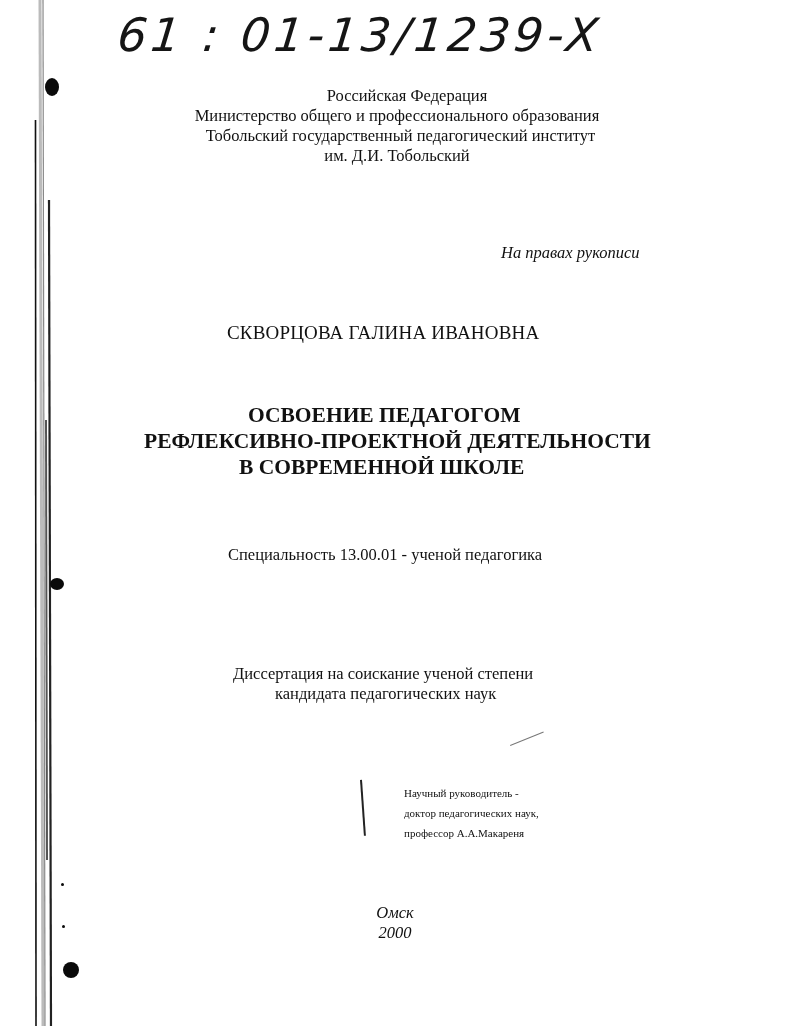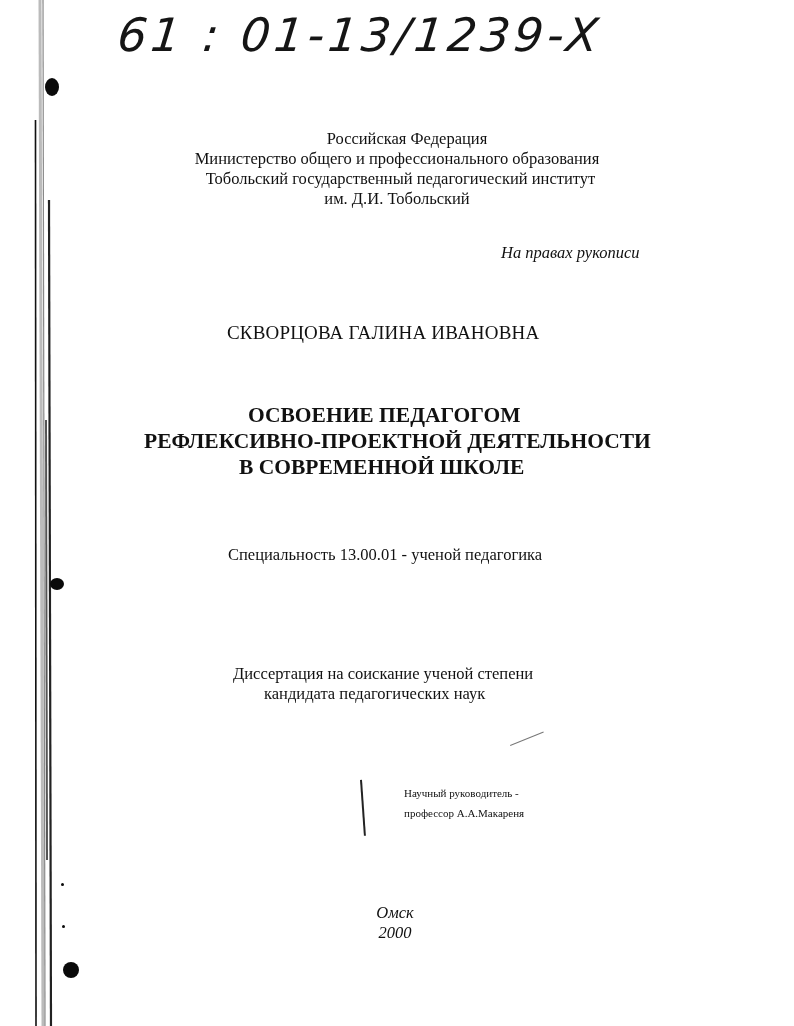--- a/index.html
+++ b/index.html
@@ -30,21 +30,20 @@
       transform: skewX(-6deg);
       white-space: nowrap;
     }
 
     .header-block {
       left: 0;
       width: 794px;
       top: 86px;
       font-size: 16.5px;
       line-height: 20px;
-      margin-top: 43px;
     }
     .header-block div { text-align: center; }
     .hb1 { padding-left: 20px; }
     .hb2 { }
     .hb3 { padding-left: 7px; }
     .hb4 { padding-left: 0px; }
 
     .rights {
       left: 501px;
       top: 243px;
@@ -81,21 +80,21 @@
     }
 
     .dissertation {
       left: 0;
       width: 794px;
       top: 664px;
       font-size: 16.5px;
       line-height: 20px;
     }
     .dissertation .d1 { position: absolute; left: 233px; top: 0; white-space: nowrap; }
-    .dissertation .d2 { position: absolute; left: 264px; top: 20px; white-space: nowrap; text-align: center; }
+    .dissertation .d2 { position: absolute; left: 275px; top: 20px; white-space: nowrap; text-align: center; }
 
     .advisor {
       left: 404px;
       top: 783px;
       font-size: 11px;
       line-height: 20px;
       white-space: nowrap;
     }
 
     .city-year {
@@ -159,19 +158,20 @@
   <div class="d1">Диссертация на соискание ученой степени</div>
   <div class="d2">кандидата педагогических наук</div>
 </div>
 
 <div class="abs pen-line" style="left:510px;top:745px;width:36px;height:1px;background:#777;transform:rotate(-22deg);"></div>
 
 <div class="abs pen-line" style="left:360px;top:780px;width:1.5px;height:56px;background:#222;transform:rotate(-4deg);"></div>
 
 <div class="abs advisor">
   <div>Научный руководитель -</div>
+  <div>доктор педагогических наук,</div>
   <div>профессор А.А.Макареня</div>
 </div>
 
 <div class="abs city-year">
   <div>Омск</div>
   <div>2000</div>
 </div>
 
 </body></html>

